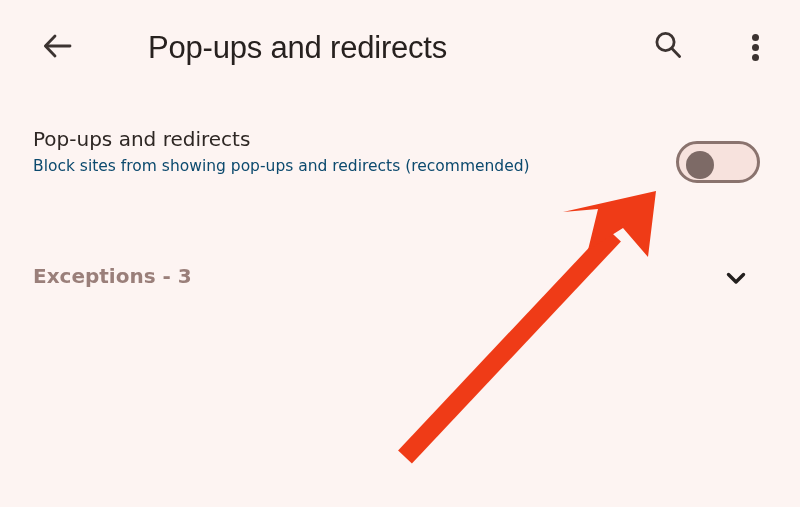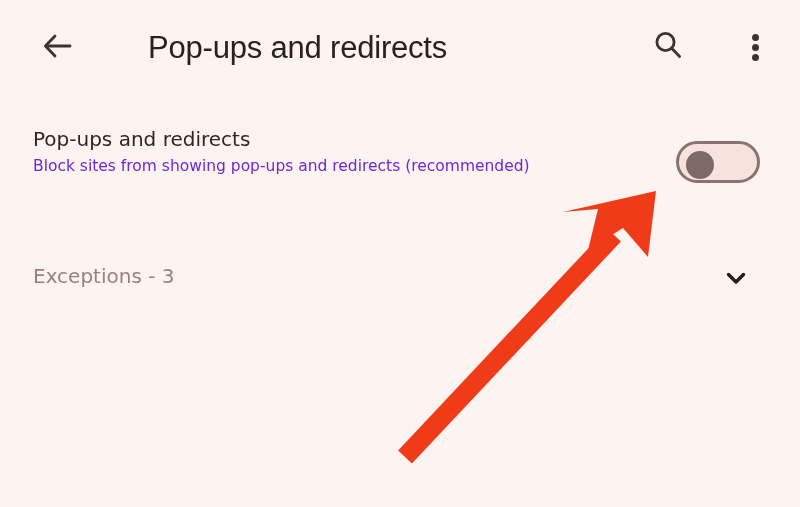--- a/index.html
+++ b/index.html
@@ -113,21 +113,21 @@
     color: #2e2724;
     line-height: 26px;
     white-space: nowrap;
   }
 
   #primary-subtitle {
     margin-top: 4px;
     font-family: "DejaVu Sans", sans-serif;
     font-size: 15.5px;
     font-weight: 400;
-    color: #6d28d9;
+    color: #0c4a6e;
     line-height: 20px;
     white-space: nowrap;
   }
 
   
   #toggle-switch {
     position: absolute;
     left: 676px;
     top: 141px;
     width: 84px;
@@ -157,21 +157,21 @@
     height: 54px;
     cursor: pointer;
   }
 
   #exceptions-label {
     position: absolute;
     left: 33px;
     top: 12px;
     font-family: "DejaVu Sans", sans-serif;
     font-size: 20px;
-    font-weight: 400;
+    font-weight: 700;
     color: #9a7f7a;
     white-space: nowrap;
   }
 
   #exceptions-chevron {
     position: absolute;
     left: 712px;
     top: 4px;
     width: 48px;
     height: 48px;

